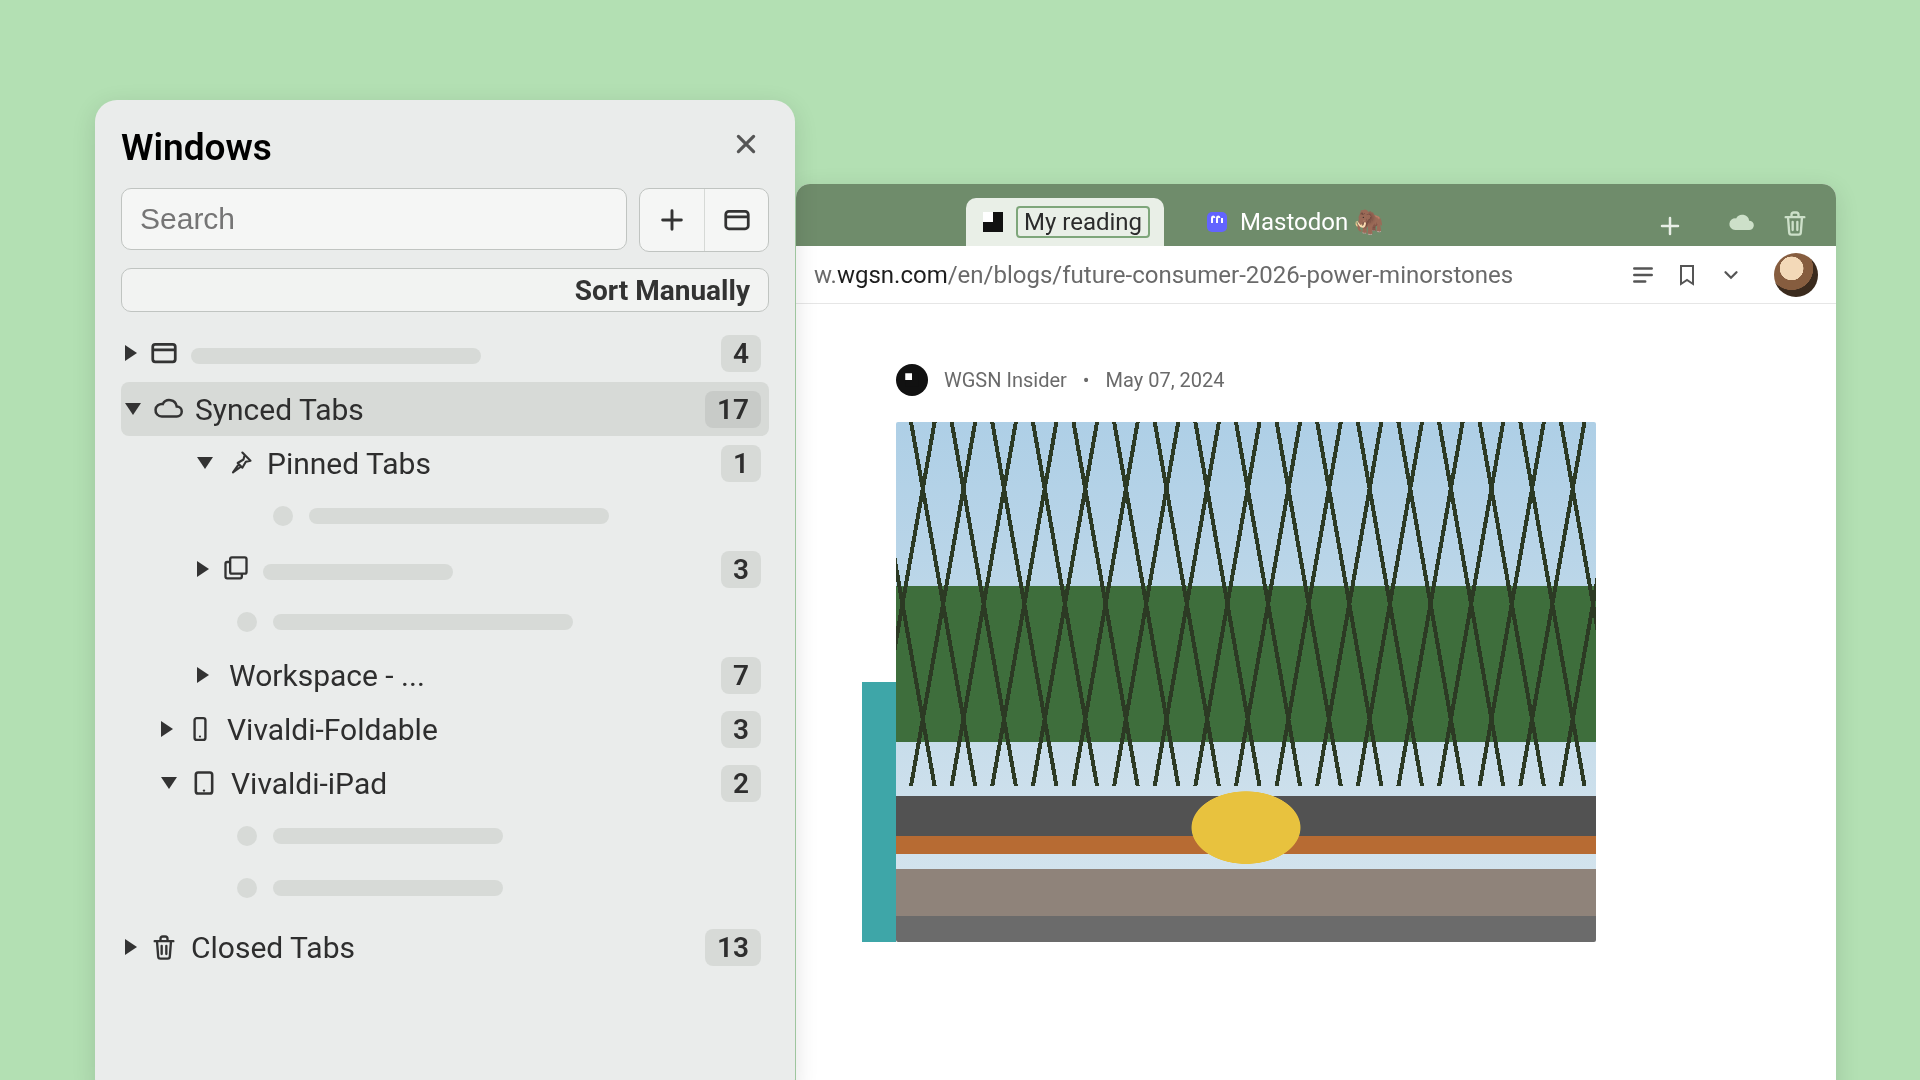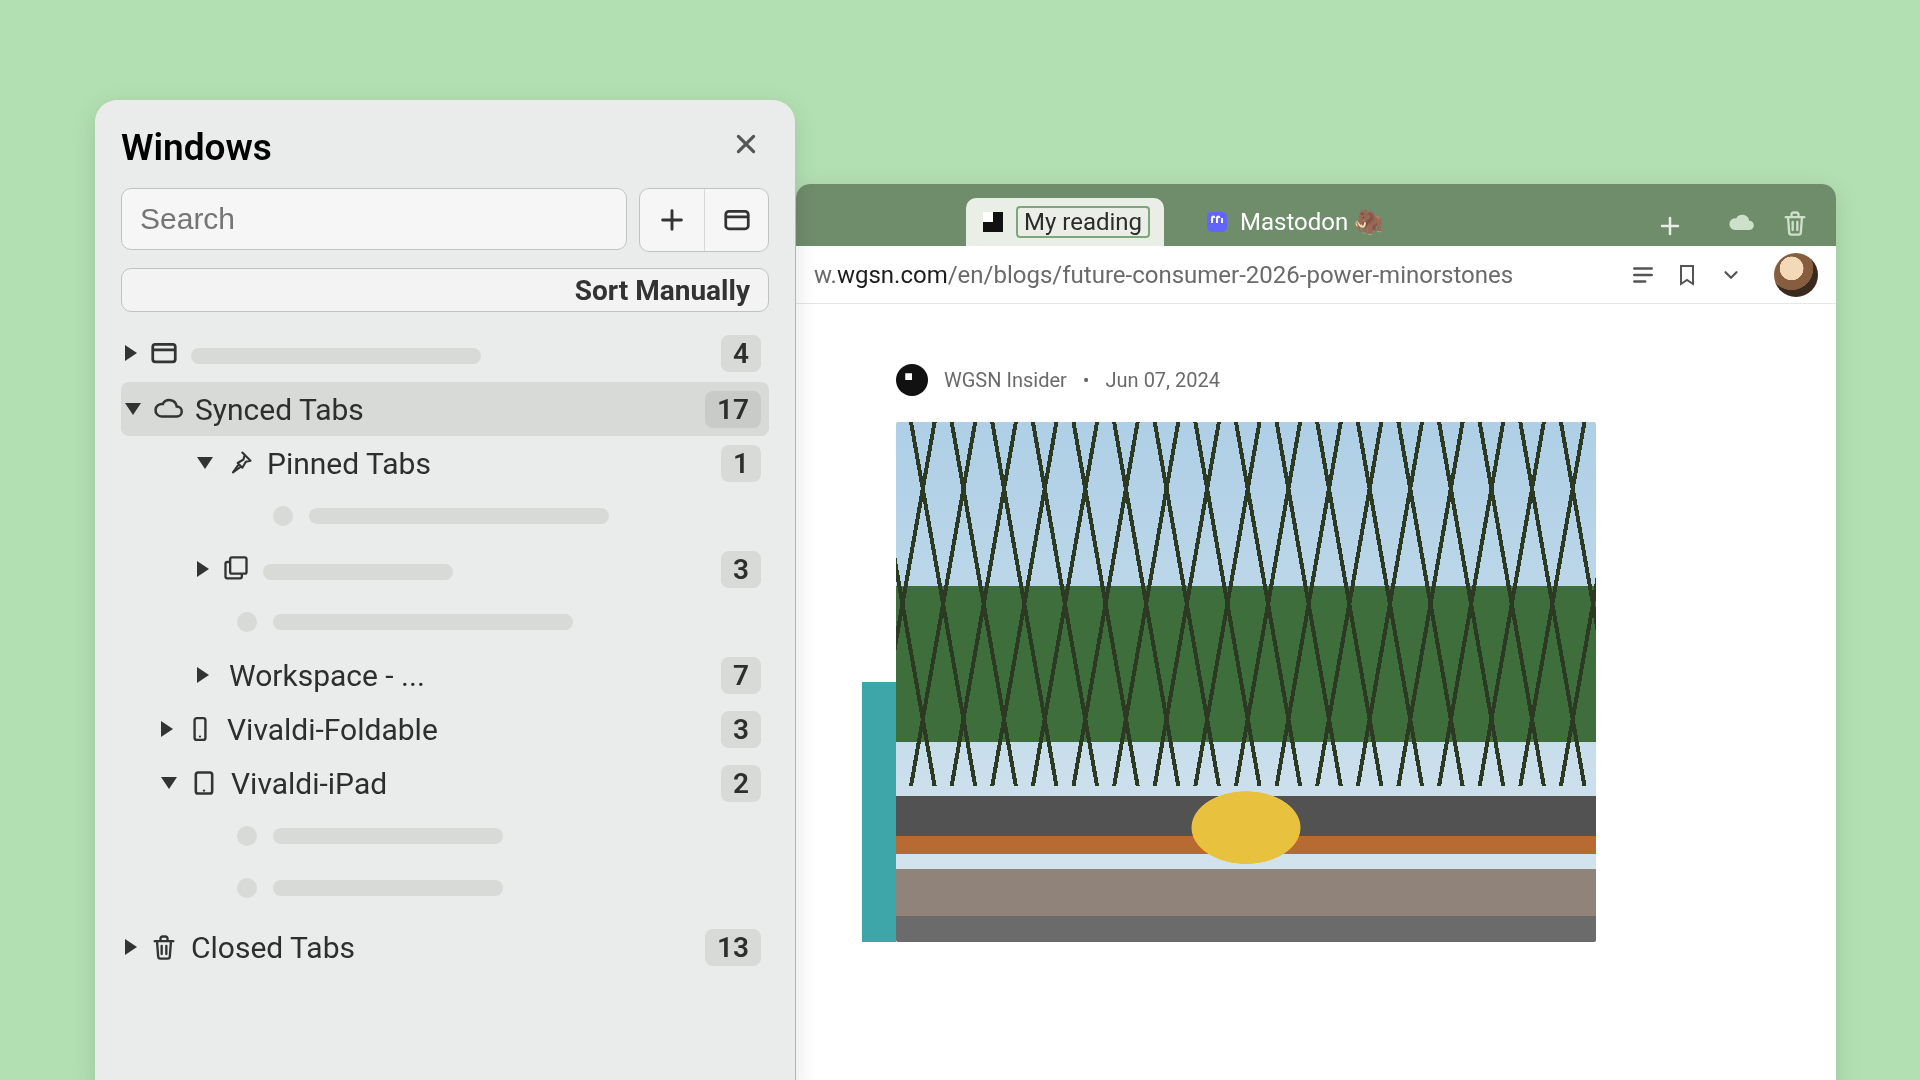--- a/index.html
+++ b/index.html
@@ -241,21 +241,21 @@
   <div class="page">
     <div class="byline">
       <span class="pub-ic">
         <svg viewBox="0 0 24 24" width="18" height="18">
             <rect x="3" y="3" width="18" height="18" fill="#111"></rect>
             <rect x="3" y="3" width="9" height="9" fill="#fff"></rect>
           </svg>
       </span>
       <span>WGSN Insider</span>
       <span>•</span>
-      <span>Jun 07, 2024</span>
+      <span>May 07, 2024</span>
     </div>
     <div class="hero-wrap">
       <div class="teal-bar"></div>
       <div class="hero"></div>
     </div>
   </div>
 </div>
 
 <div class="panel">
   <div class="panel-header">

